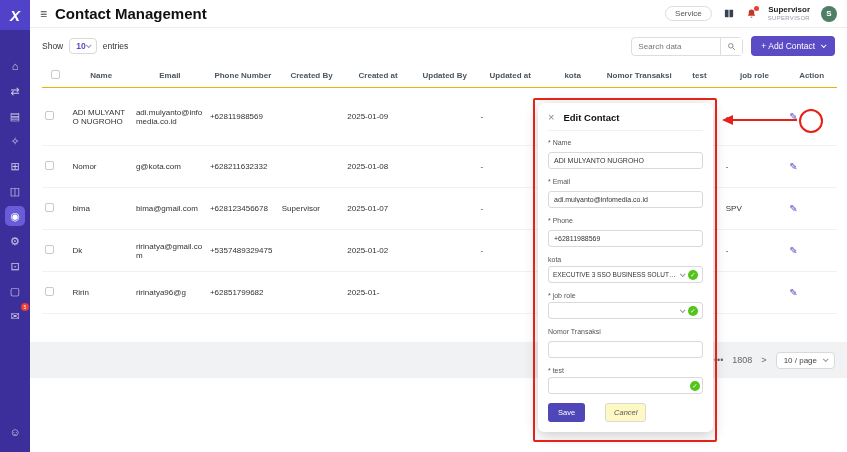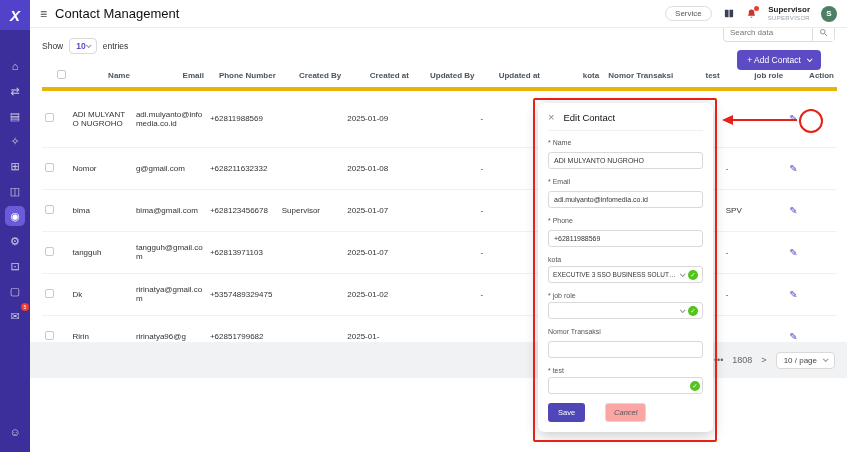--- a/index.html
+++ b/index.html
@@ -11,76 +11,76 @@
   .logo { width:30px; height:30px; background:#5143c9; color:#fff; font-weight:bold; font-style:italic; font-size:15px; display:flex; align-items:center; justify-content:center; cursor:pointer; }
   .side-icons { display:flex; flex-direction:column; gap:5px; margin-top:26px; align-items:center; }
   .sicon { width:20px; height:20px; display:flex; align-items:center; justify-content:center; color:rgba(255,255,255,.72); font-size:11px; border-radius:5px; position:relative; cursor:pointer; }
   .sicon.active { background:#6a5cd9; color:#fff; }
   .badge { position:absolute; top:-3px; right:-4px; min-width:8px; height:8px; background:#ef3b30; color:#fff; font-size:5px; border-radius:4px; display:flex; align-items:center; justify-content:center; padding:0 1px; }
   .side-bottom { margin-top:auto; margin-bottom:10px; }
 
   
   .header { position:absolute; left:30px; top:0; right:0; height:28px; background:#fff; border-bottom:1px solid #ececec; display:flex; align-items:center; padding:0 10px; gap:8px; z-index:3; }
   .hamburger { font-size:12px; color:#444; cursor:pointer; }
-  .page-title { font-size:13px; font-weight:normal; color:#111; }
+  .page-title { font-size:15px; font-weight:bold; color:#111; }
   .header-right { margin-left:auto; display:flex; align-items:center; gap:11px; }
   .service-btn { font-size:8px; color:#555; background:#fff; border:1px solid #ddd; border-radius:10px; padding:2px 9px; cursor:pointer; font-family:inherit; }
   .hicon { position:relative; display:flex; align-items:center; cursor:pointer; }
   .bell-dot { position:absolute; top:-2px; right:-2px; width:5px; height:5px; background:#ef3b30; border-radius:50%; }
   .user-block { text-align:right; line-height:1.2; }
   .user-name { font-size:8px; font-weight:bold; color:#222; }
   .user-role { font-size:6px; color:#98a0a8; letter-spacing:.3px; }
   .avatar { width:16px; height:16px; border-radius:50%; background:#4d7f67; color:#fff; font-size:8px; font-weight:bold; display:flex; align-items:center; justify-content:center; cursor:pointer; }
 
   
   .content { position:absolute; left:30px; top:28px; right:0; bottom:0; background:#fff; }
   .toolbar { display:flex; align-items:center; padding:8px 12px; gap:6px; height:36px; }
   .tb-label { font-size:8.5px; color:#333; }
   .entries-select { display:flex; align-items:center; border:1px solid #d9d9d9; border-radius:4px; padding:2px 6px; font-size:8.5px; color:#5b4bc4; font-weight:bold; cursor:pointer; }
-  .toolbar-right { margin-left:auto; display:flex; gap:8px; align-items:center;flex-direction:column; }
+  .toolbar-right { margin-left:auto; display:flex; gap:8px; align-items:center; }
   .search-box { display:flex; align-items:center; border:1px solid #ddd; border-radius:4px; height:19px; width:112px; background:#fff; }
   .search-input { border:none; outline:none; flex:1; font-size:8px; padding:0 6px; color:#333; min-width:0; font-family:inherit; }
   .search-btn { width:22px; height:100%; border-left:1px solid #ddd; display:flex; align-items:center; justify-content:center; cursor:pointer; background:#fff; }
   .add-btn { background:#5b4bc4; color:#fff; font-size:8.5px; border:none; border-radius:4px; height:20px; padding:0 10px; display:flex; align-items:center; gap:6px; cursor:pointer; font-family:inherit; }
 
   .chev { width:4px; height:4px; border-right:1px solid #8a92a6; border-bottom:1px solid #8a92a6; transform:rotate(45deg) translateY(-1px); display:inline-block; flex:none; }
   .chev.white { border-color:#fff; }
 
   
   .table-wrap { padding:0 10px 0 12px; }
   table { border-collapse:collapse; table-layout:fixed; width:100%; }
-  th { font-size:8px; color:#4a5560; font-weight:bold; text-align:right; padding:6px 3px; border-bottom:4px solid #eab308; vertical-align:middle; }
+  th { font-size:8px; color:#4a5560; font-weight:bold; text-align:center; padding:6px 3px; border-bottom:1px solid #eab308; vertical-align:middle; }
   td { font-size:8px; color:#333; padding:5px 3px; border-bottom:1px solid #f1f1f1; vertical-align:middle; }
   td.brk { word-break:break-all; }
   tr.r { height:42px; }
   tr.tall { height:58px; }
   .cb { width:9px; height:9px; border:1px solid #c9c9c9; border-radius:2px; display:inline-block; background:#fff; cursor:pointer; }
   .pencil { color:#5b4bc4; font-size:10px; cursor:pointer; }
 
   
   .pagination-bar { position:absolute; left:0; right:0; top:314px; height:36px; background:#f1f2f4; display:flex; align-items:center; justify-content:flex-end; gap:9px; padding-right:12px; z-index:2; }
   .pag-item { font-size:9px; color:#666; cursor:pointer; }
   .page-size-box { border:1px solid #d9d9d9; background:#fff; border-radius:4px; font-size:8px; color:#444; padding:3px 7px; display:flex; align-items:center; gap:6px; cursor:pointer; }
 
   
   .modal { position:absolute; left:538px; top:103px; width:175px; background:#fff; border-radius:6px; box-shadow:0 3px 14px rgba(0,0,0,.22); z-index:5; padding:9px 10px 10px; }
   .modal-head { display:flex; align-items:center; gap:9px; padding-bottom:7px; border-bottom:1px solid #f0f0f0; margin-bottom:8px; }
   .modal-close { color:#888; font-size:11px; cursor:pointer; line-height:1; }
-  .modal-title { font-size:9.5px; font-weight:normal; color:#111; }
+  .modal-title { font-size:9.5px; font-weight:bold; color:#111; }
   .field { margin-bottom:9px; }
   .flabel { font-size:7px; color:#555; margin-bottom:3px; }
   .finput { width:100%; height:17px; border:1px solid #d9d9d9; border-radius:3px; font-size:7px; padding:0 5px; color:#333; outline:none; font-family:inherit; background:#fff; }
   .fselect { height:17px; border:1px solid #d9d9d9; border-radius:3px; display:flex; align-items:center; padding:0 4px; gap:4px; cursor:pointer; background:#fff; }
   .fsel-text { flex:1; font-size:6.5px; color:#333; white-space:nowrap; overflow:hidden; text-overflow:ellipsis; }
   .check { width:10px; height:10px; border-radius:50%; background:#52c41a; color:#fff; font-size:6.5px; display:inline-flex; align-items:center; justify-content:center; flex:none; }
   .input-wrap { position:relative; display:flex; align-items:center; }
   .input-wrap .check { position:absolute; right:3px; }
   .modal-actions { display:flex; gap:20px; margin-top:5px; }
   .save-btn { background:#4f46b8; color:#fff; font-size:7.5px; border:none; border-radius:3px; padding:4px 10px; cursor:pointer; font-family:inherit; }
-  .cancel-btn { background:#fca5a5; color:#555; font-size:7.5px; border:1px solid #d9d9d9; border-radius:3px; padding:4px 8px; cursor:pointer; font-family:inherit;font-style:italic; }
+  .cancel-btn { background:#fef9c3; color:#555; font-size:7.5px; border:1px solid #d9d9d9; border-radius:3px; padding:4px 8px; cursor:pointer; font-family:inherit;font-style:italic; }
 
   
   .ann { position:absolute; z-index:6; pointer-events:none; }
   .ann-rect { left:533px; top:98px; width:184px; height:344px; border:2px solid #e62117; border-radius:2px; }
   .ann-circle { left:799px; top:109px; width:24px; height:24px; border:2px solid #e62117; border-radius:50%; }
   .ann-line { left:732px; top:119px; width:65px; height:0; border-top:2px solid #e62117; }
   .ann-head { left:722px; top:115px; width:0; height:0; border-top:5px solid transparent; border-bottom:5px solid transparent; border-right:11px solid #e62117; }
 </style>
 </head>
 <body>
@@ -204,21 +204,21 @@
           <td>-</td>
           <td></td>
           <td></td>
           <td></td>
           <td>-</td>
           <td><span class="pencil">✎</span></td>
         </tr>
         <tr class="r">
           <td><span class="cb"></span></td>
           <td class="brk">Nomor</td>
-          <td class="brk">g@gmail.com</td>
+          <td class="brk">g@kota.com</td>
           <td class="brk">+628211632332</td>
           <td></td>
           <td>2025-01-08</td>
           <td></td>
           <td>-</td>
           <td></td>
           <td></td>
           <td></td>
           <td>-</td>
           <td><span class="pencil">✎</span></td>
@@ -229,35 +229,20 @@
           <td class="brk">bima@gmail.com</td>
           <td class="brk">+628123456678</td>
           <td>Supervisor</td>
           <td>2025-01-07</td>
           <td></td>
           <td>-</td>
           <td></td>
           <td></td>
           <td></td>
           <td>SPV</td>
-          <td><span class="pencil">✎</span></td>
-        </tr>
-        <tr class="r">
-          <td><span class="cb"></span></td>
-          <td class="brk">tangguh</td>
-          <td class="brk">tangguh@gmail.com</td>
-          <td class="brk">+62813971103</td>
-          <td></td>
-          <td>2025-01-07</td>
-          <td></td>
-          <td>-</td>
-          <td></td>
-          <td></td>
-          <td></td>
-          <td>-</td>
           <td><span class="pencil">✎</span></td>
         </tr>
         <tr class="r">
           <td><span class="cb"></span></td>
           <td class="brk">Dk</td>
           <td class="brk">ririnatya@gmail.com</td>
           <td class="brk">+5357489329475</td>
           <td></td>
           <td>2025-01-02</td>
           <td></td>

